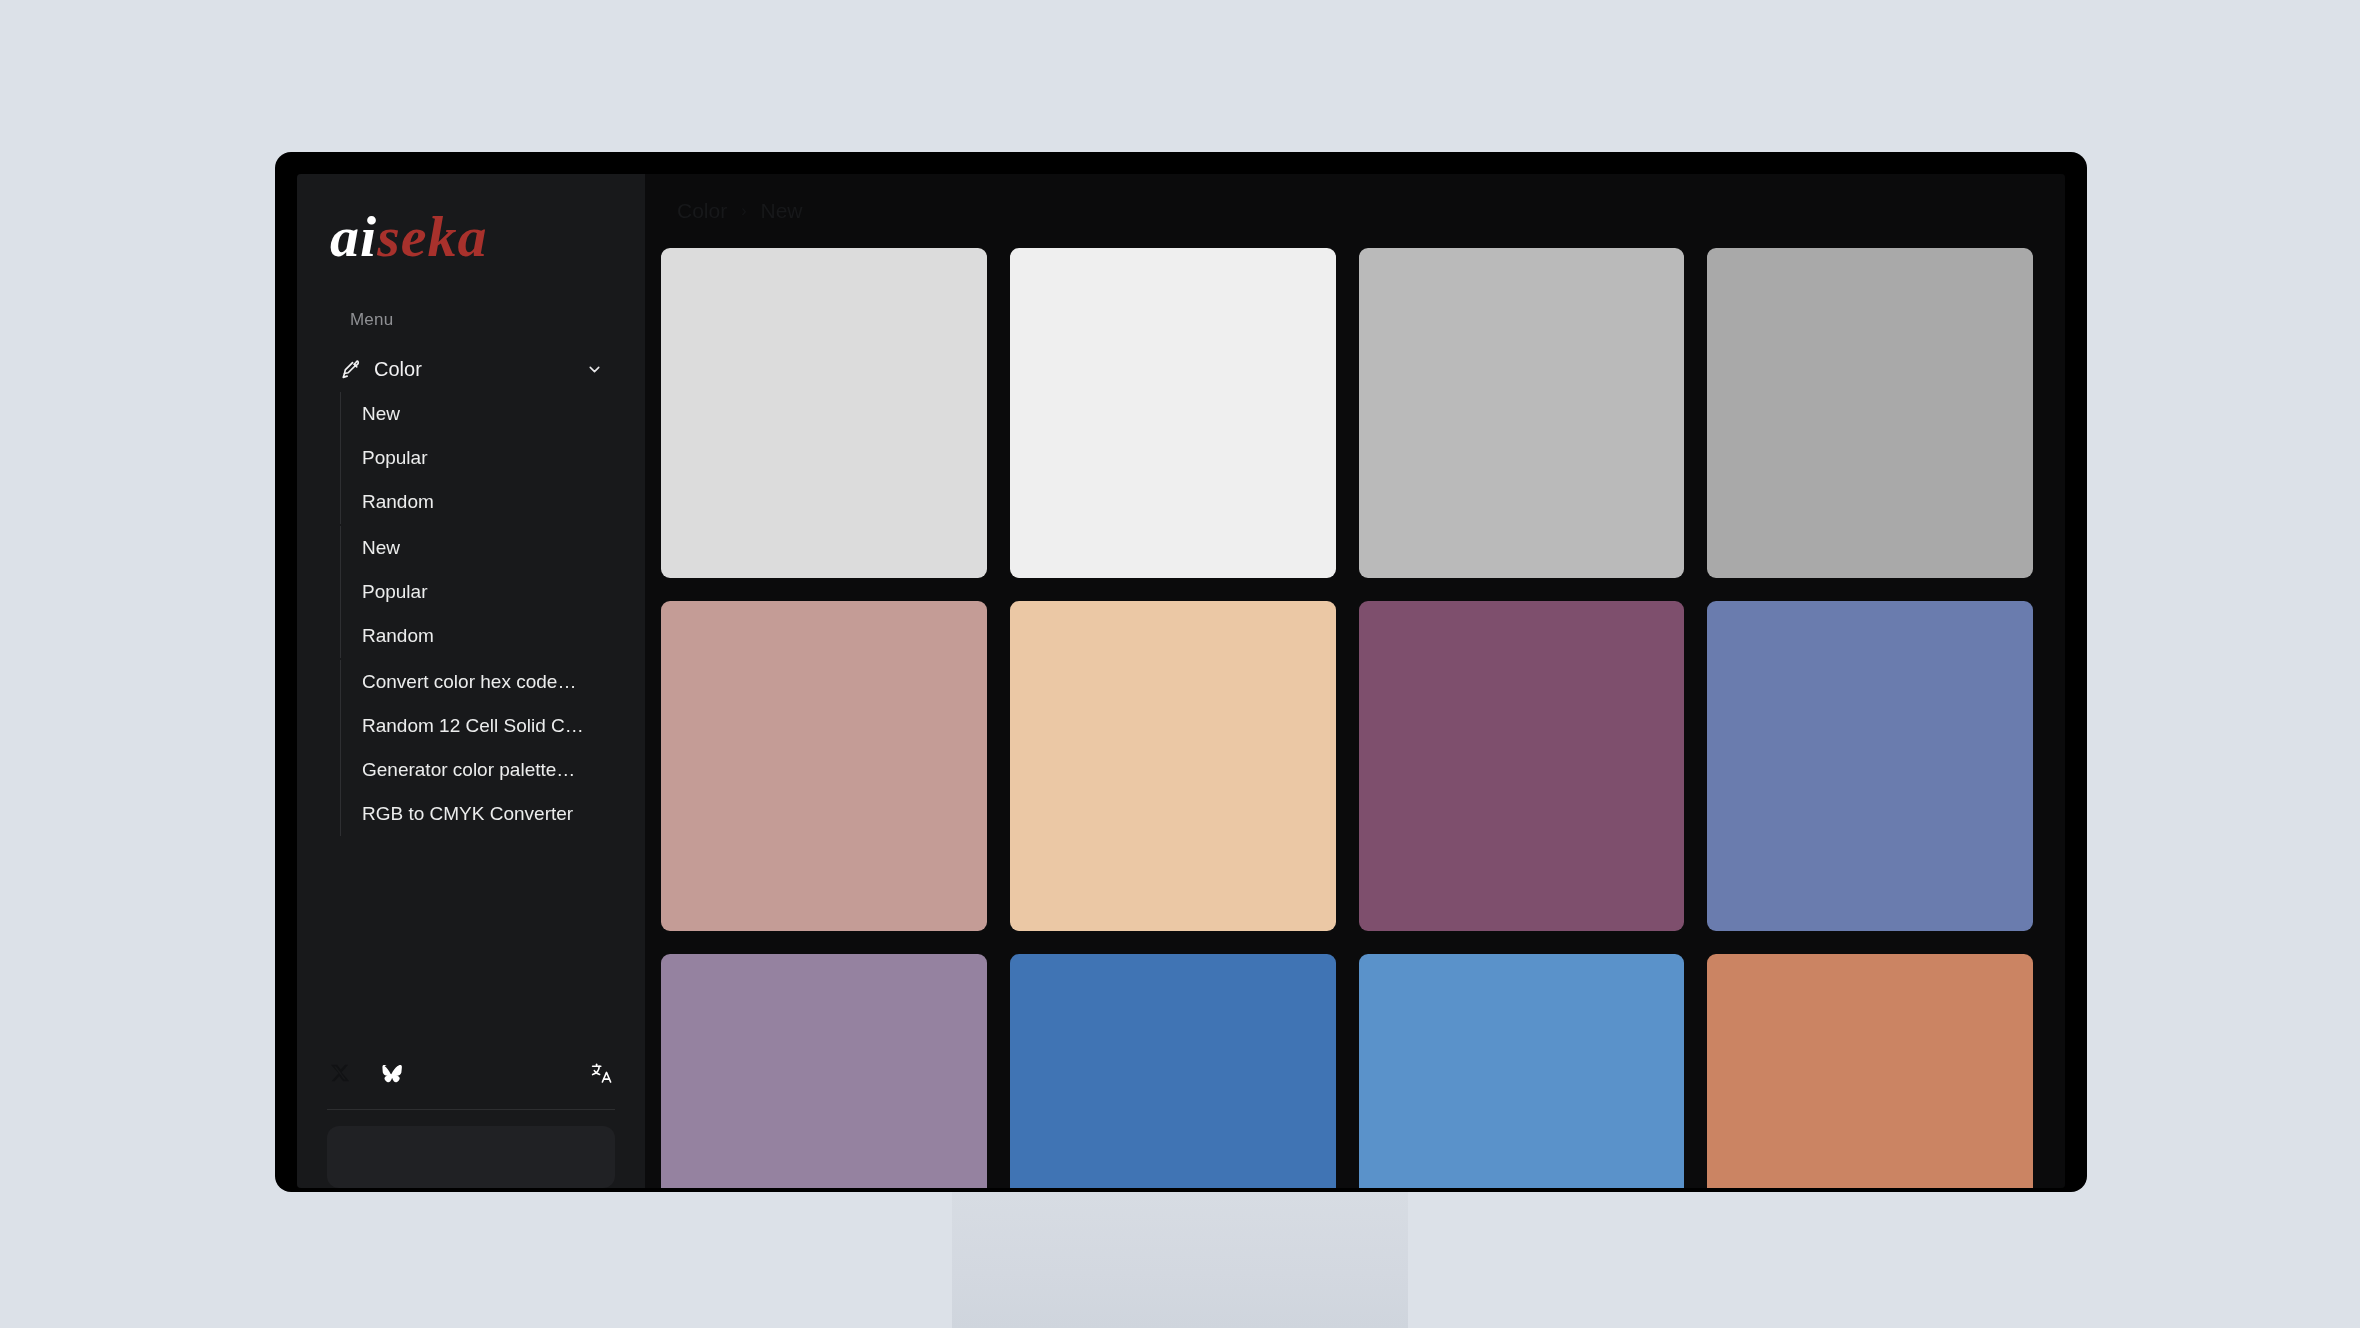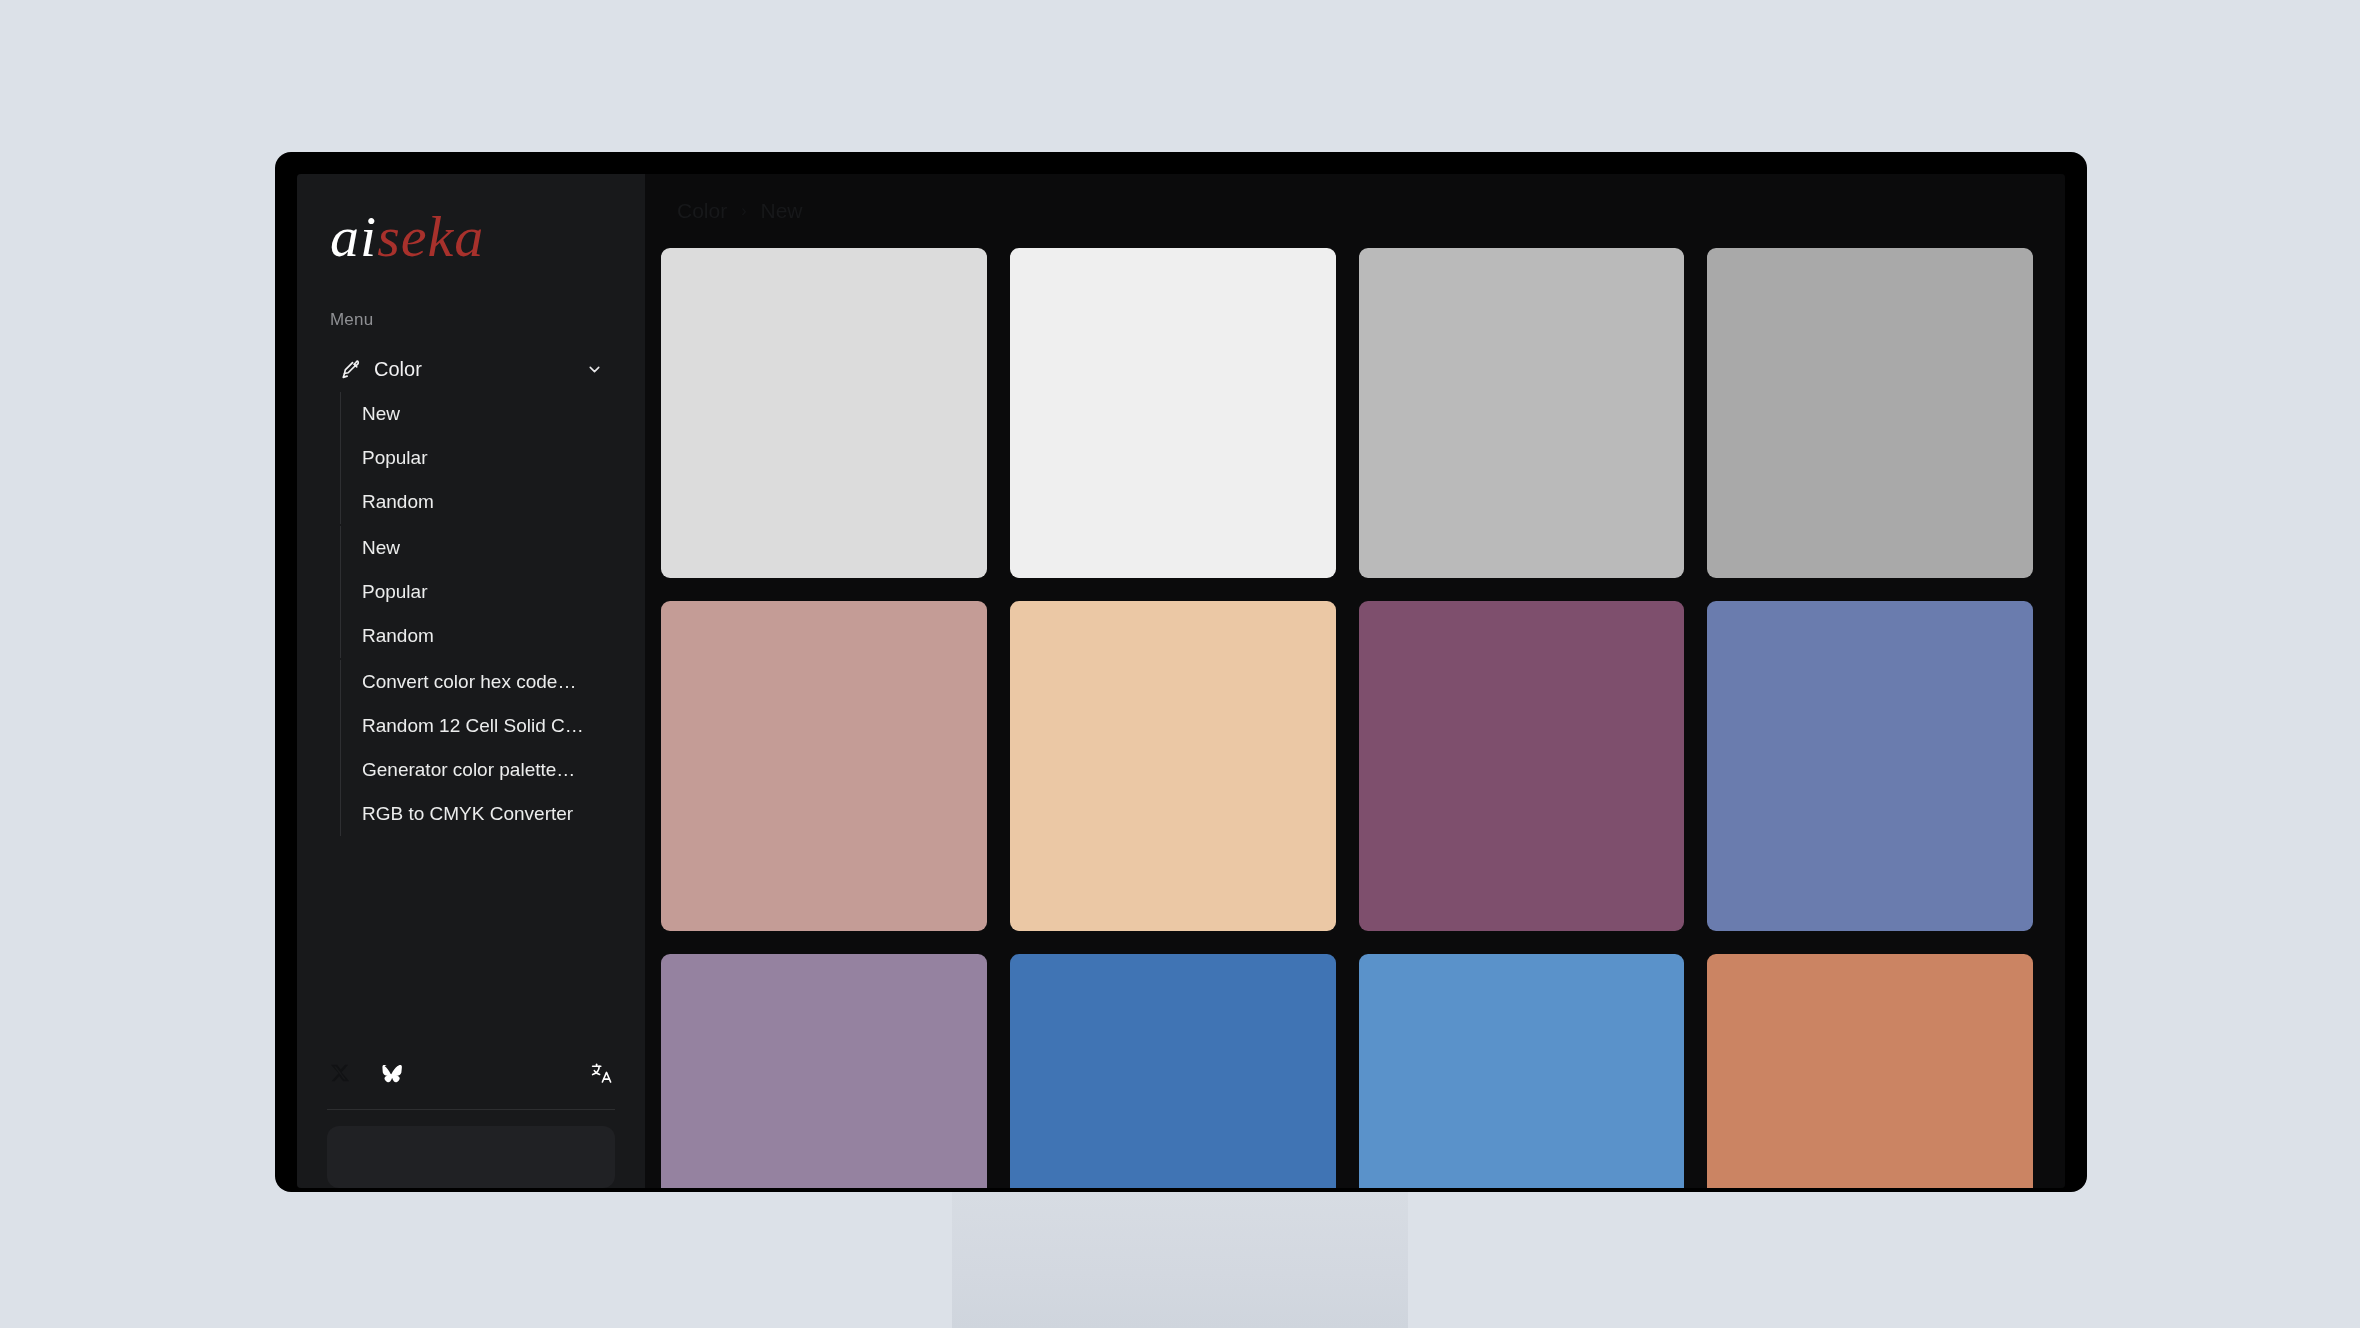--- a/index.html
+++ b/index.html
@@ -63,35 +63,36 @@
     flex: 0 0 348px;
     position: relative;
     display: flex;
     flex-direction: column;
     padding-top: 0;
   }
 
   #logo {
     font-family: "Liberation Serif", serif;
     font-style: italic;
-    font-weight: normal;
+    font-weight: bold;
     font-size: 58px;
     letter-spacing: 1px;
     padding: 34px 0 0 33px;
     line-height: 1;
     white-space: nowrap;
   }
   .logo-ai { color: #ffffff; }
   .logo-seka { color: #a8312c; }
 
   #menu-label {
     color: #8f9094;
     font-size: 17px;
     padding: 44px 0 0 33px;
     letter-spacing: 0.2px;
+    margin-left: 20px;
   }
 
   #nav {
     margin-top: 16px;
     flex: 1 1 auto;
     overflow: hidden;
   }
 
   .nav-group { margin-bottom: 2px; }
 

